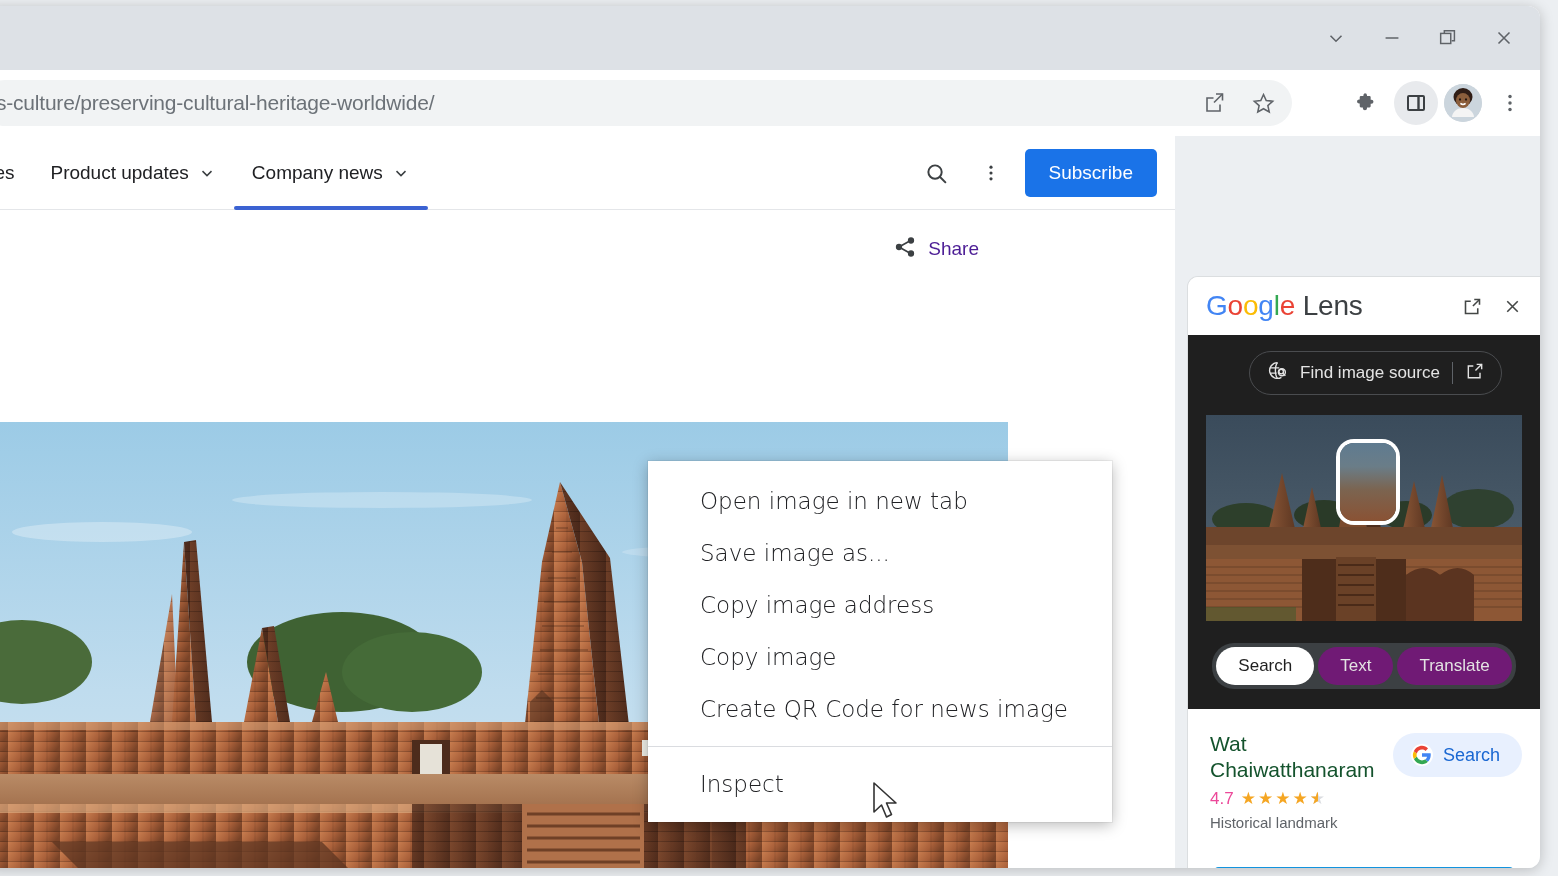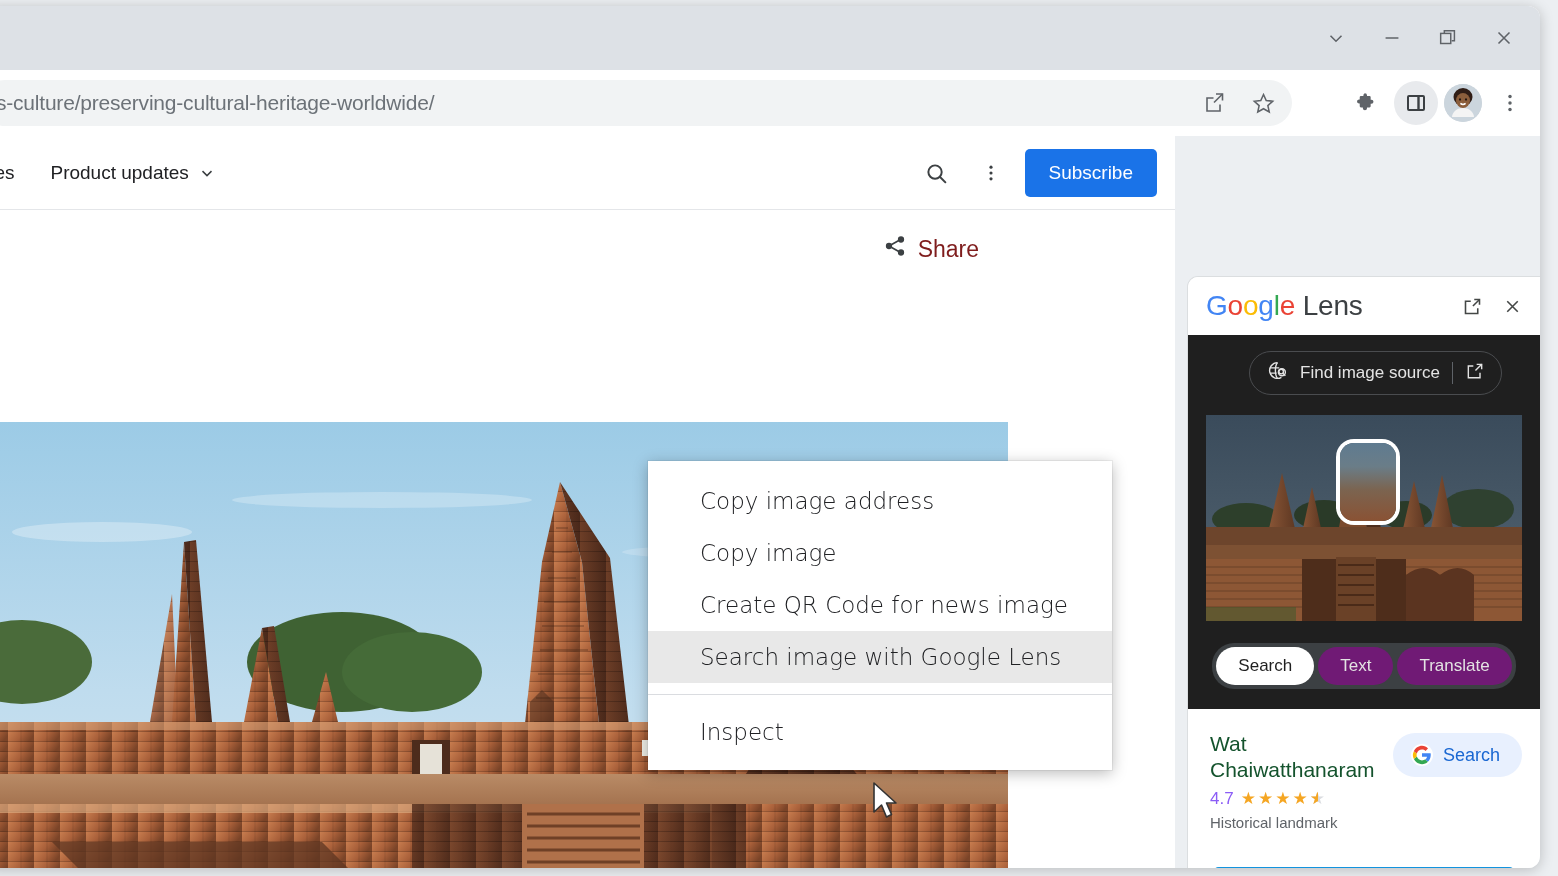--- a/index.html
+++ b/index.html
@@ -107,21 +107,21 @@
     font-size: 19px; font-weight: 500;
     padding: 13px 24px; border: none; border-radius: 5px;
     cursor: pointer;
   }
 
   #share-row {
     height: 78px; display: flex; align-items: center;
     justify-content: flex-end; padding-right: 196px;
   }
   #share-btn { display: flex; align-items: center; gap: 11px;
-               font-size: 23px; color: #7f1d1d; cursor: pointer; }
+               font-size: 19px; color: #4c1d95; cursor: pointer; }
 
   
   #hero {
     position: absolute; left: 0; top: 286px;
     width: 1026px; height: 488px;
     overflow: hidden;
     background: linear-gradient(#a8d2ea 0%, #bcdcef 45%, #cfe6f2 62%, #cfe0e2 72%, #b7b39a 80%, #9c7f62 100%);
   }
 
   
@@ -212,21 +212,21 @@
   .ltab.sel { background: #ffffff; color: #1f1f1f; }
 
   #lens-result {
     padding: 22px 20px 0 22px; position: relative;
   }
   #result-title {
     font-size: 21px; color: #14532d; line-height: 1.22;
     width: 190px;
   }
   #rating-row { display: flex; align-items: center; gap: 7px; margin-top: 6px; }
-  #rating-num { font-size: 17px; color: #8b5cf6; }
+  #rating-num { font-size: 17px; color: #ec4899; }
   #stars { display: flex; gap: 1px; font-size: 17px; color: #f5a623; letter-spacing: 1px; }
   #stars .half { position: relative; color: #dadce0; }
   #stars .half::before {
     content: "★"; position: absolute; left: 0; top: 0;
     width: 52%; overflow: hidden; color: #f5a623;
   }
   #result-sub { font-size: 15px; color: #5f6368; margin-top: 5px; }
   #g-search-btn {
     position: absolute; right: 18px; top: 24px;
     display: flex; align-items: center; gap: 10px;
@@ -343,20 +343,28 @@
 
     <div id="page">
 
       <div id="site-header">
         <div id="site-nav">
           <div class="nav-item clipped">
             <span>tories</span>
           </div>
           <div class="nav-item">
             <span>Product updates</span>
+            <span class="chev">
+              <svg width="18" height="18" viewBox="0 0 24 24" fill="none" stroke="currentColor" stroke-width="2">
+                <path d="M6 9.5 L12 15.5 L18 9.5"></path>
+              </svg>
+            </span>
+          </div>
+          <div class="nav-item active">
+            <span>Company news</span>
             <span class="chev">
               <svg width="18" height="18" viewBox="0 0 24 24" fill="none" stroke="currentColor" stroke-width="2">
                 <path d="M6 9.5 L12 15.5 L18 9.5"></path>
               </svg>
             </span>
           </div>
         </div>
 
         <div id="site-actions">
           <div class="hdr-ic">
@@ -499,24 +507,25 @@
 
           <path d="M548 488 L655 488 L640 468 L562 468 Z" fill="#b2a076"></path>
           <rect x="500" y="470" width="46" height="18" fill="#6f8c4a" opacity=".7"></rect>
           <rect x="656" y="470" width="50" height="18" fill="#6f8c4a" opacity=".7"></rect>
         </svg>
       </div>
 
     </div>
 
     <div id="context-menu">
+      <div class="cm-item">Open image in new tab</div>
+      <div class="cm-item">Save image as...</div>
       <div class="cm-item">Copy image address</div>
       <div class="cm-item">Copy image</div>
       <div class="cm-item">Create QR Code for news image</div>
-      <div class="cm-item hl">Search image with Google Lens</div>
       <div class="cm-sep"></div>
       <div class="cm-item">Inspect</div>
     </div>
 
     <div id="cursor">
       <svg width="30" height="42" viewBox="0 0 30 42">
         <path d="M3 2 L3 31 L10.5 24 L15.5 36 L20.5 33.5 L15.5 22 L25 22 Z" fill="#fff" stroke="#333" stroke-width="1.6" stroke-linejoin="round"></path>
       </svg>
     </div>
 

